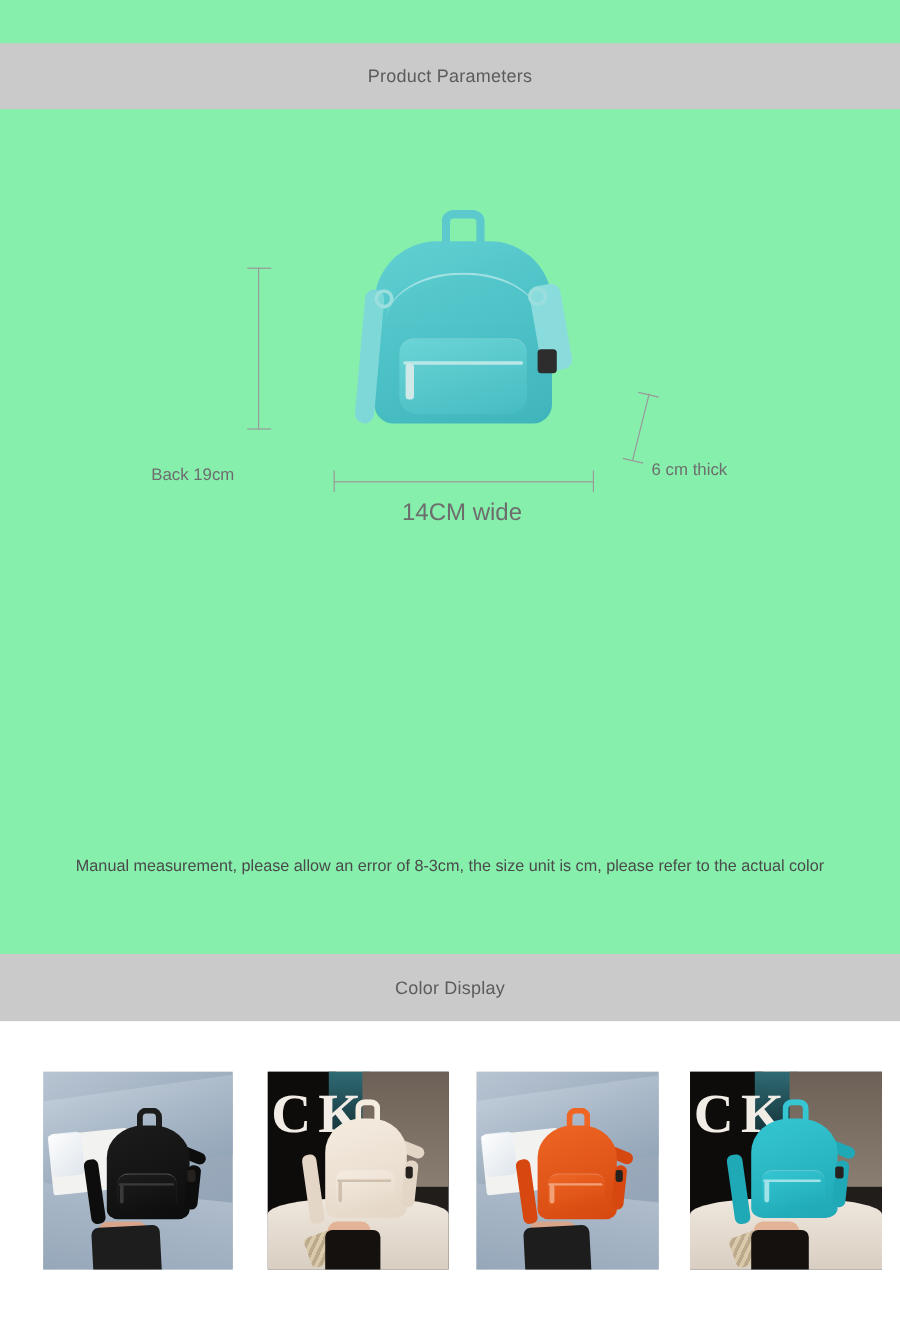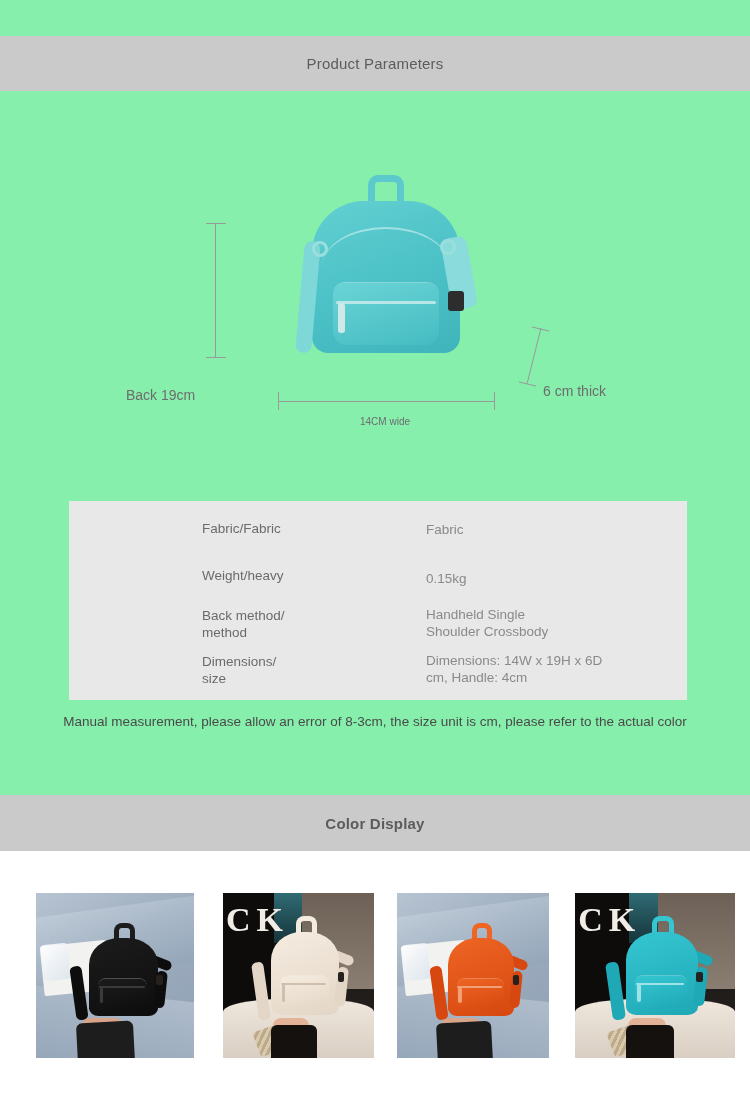--- a/index.html
+++ b/index.html
@@ -18,21 +18,21 @@
     left: 0; width: 750px;
     background: #cacaca;
     display: flex; align-items: center; justify-content: center;
   }
   .banner-text {
     font-size: 15px;
     color: #5c5c5c;
     letter-spacing: .2px;
   }
   #banner-params { top: 36px; height: 55px; }
-  #banner-colors { top: 795px; height: 56px; font-weight: bold; }
+  #banner-colors { top: 795px; height: 56px; }
 
   
   .diagram { position: absolute; left: 0; top: 91px; width: 750px; height: 380px; }
 
   .bag-wrap { position: absolute; left: 300px; top: 84px; width: 172px; height: 190px; }
 
   
   .bag { position: absolute; inset: 0; }
   .bag-handle {
     position: absolute; left: 68px; top: 0px; width: 36px; height: 30px;
@@ -98,21 +98,21 @@
 
   
   .dim-h { position: absolute; left: 278px; top: 310px; width: 217px; height: 1px; background: #9a9a9a; }
   .dim-h-cap-l, .dim-h-cap-r {
     position: absolute; top: 301px; width: 1px; height: 18px; background: #9a9a9a;
   }
   .dim-h-cap-l { left: 278px; }
   .dim-h-cap-r { left: 494px; }
   .label-wide {
     position: absolute; left: 0; top: 325px; width: 750px; text-align: center;
-    font-size: 10px; color: #6d6d6d;
+    font-size: 20px; color: #6d6d6d;
   }
   .label-wide span { position: relative; left: 10px; }
 
   
   .dim-t { position: absolute; left: 515px; top: 235px; width: 40px; height: 62px; }
   .dim-t svg { display: block; }
   .label-thick {
     position: absolute; left: 543px; top: 260px; font-size: 14px; color: #6d6d6d;
     white-space: nowrap;
     margin-top: 32px;
@@ -186,21 +186,21 @@
     background: #d8a58a; border-radius: 8px;
   }
 
   
   .scene-ck { background: linear-gradient(180deg,#171412 0%, #1c1917 45%, #2a2522 100%); }
   .ck-wall {
     position: absolute; left: 0; top: 0; width: 38%; height: 72%;
     background: #0e0c0b;
   }
   .ck-letters {
-    position: absolute; left: 2%; top: 5%; font-size: 34px; font-weight: bold;
+    position: absolute; left: 2%; top: 5%; font-size: 46px; font-weight: bold;
     color: #f1ece6; letter-spacing: 6px; font-family: "Liberation Serif", serif;
   }
   .ck-teal-panel {
     position: absolute; left: 34%; top: 0; width: 22%; height: 30%;
     background: linear-gradient(180deg,#2f6b74,#16343a);
   }
   .ck-beige-panel {
     position: absolute; left: 52%; top: 0; width: 48%; height: 58%;
     background: linear-gradient(180deg,#6d6157,#8a7d71);
   }
@@ -316,34 +316,20 @@
     <div class="dim-t">
       <svg width="40" height="62" viewBox="0 0 40 62">
         <line x1="26" y1="2" x2="12" y2="58" stroke="#9a9a9a" stroke-width="1"></line>
         <line x1="17" y1="1" x2="34" y2="5" stroke="#9a9a9a" stroke-width="1"></line>
         <line x1="4" y1="56" x2="21" y2="60" stroke="#9a9a9a" stroke-width="1"></line>
       </svg>
     </div>
     <div class="label-thick">6 cm thick</div>
   </div>
 
-  <div class="spec-panel">
-    <div class="spec-key" id="k0">Fabric/Fabric</div>
-    <div class="spec-val" id="v0">Fabric</div>
-    <div class="spec-key" id="k1">Weight/heavy</div>
-    <div class="spec-val" id="v1">0.15kg</div>
-    <div class="spec-key" id="k2" style="white-space:pre-line">Back method/
-method</div>
-    <div class="spec-val" id="v2" style="white-space:pre-line">Handheld Single
-Shoulder Crossbody</div>
-    <div class="spec-key" id="k3" style="white-space:pre-line">Dimensions/
-size</div>
-    <div class="spec-val" id="v3" style="white-space:pre-line">Dimensions: 14W x 19H x 6D
-cm, Handle: 4cm</div>
-  </div>
 
   <div class="disclaimer">Manual measurement, please allow an error of 8-3cm, the size unit is cm, please refer to the actual color</div>
 
   <div class="banner" id="banner-colors">
     <div class="banner-text">Color Display</div>
   </div>
 
   <div class="swatches">
 
     <div class="swatch" id="sw0">

